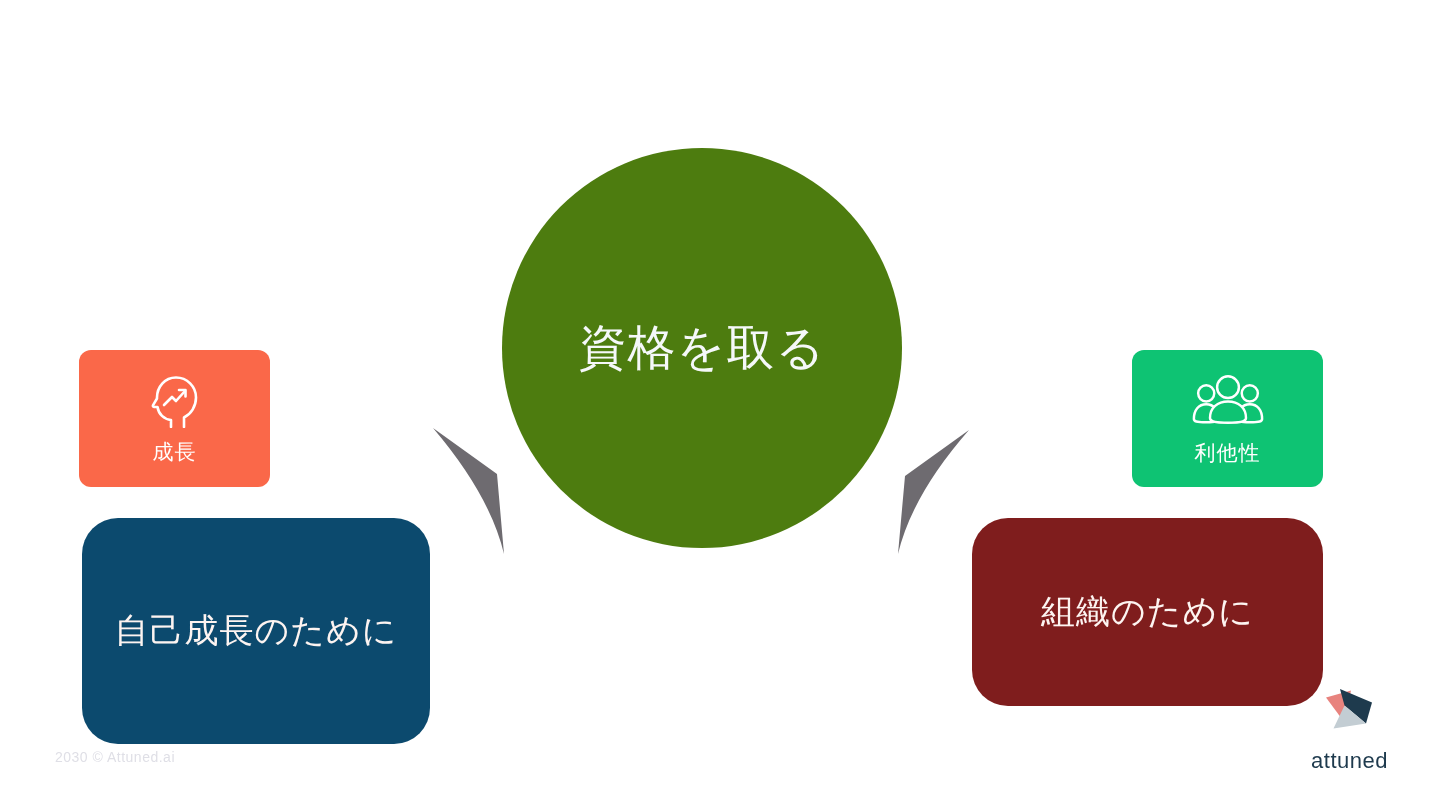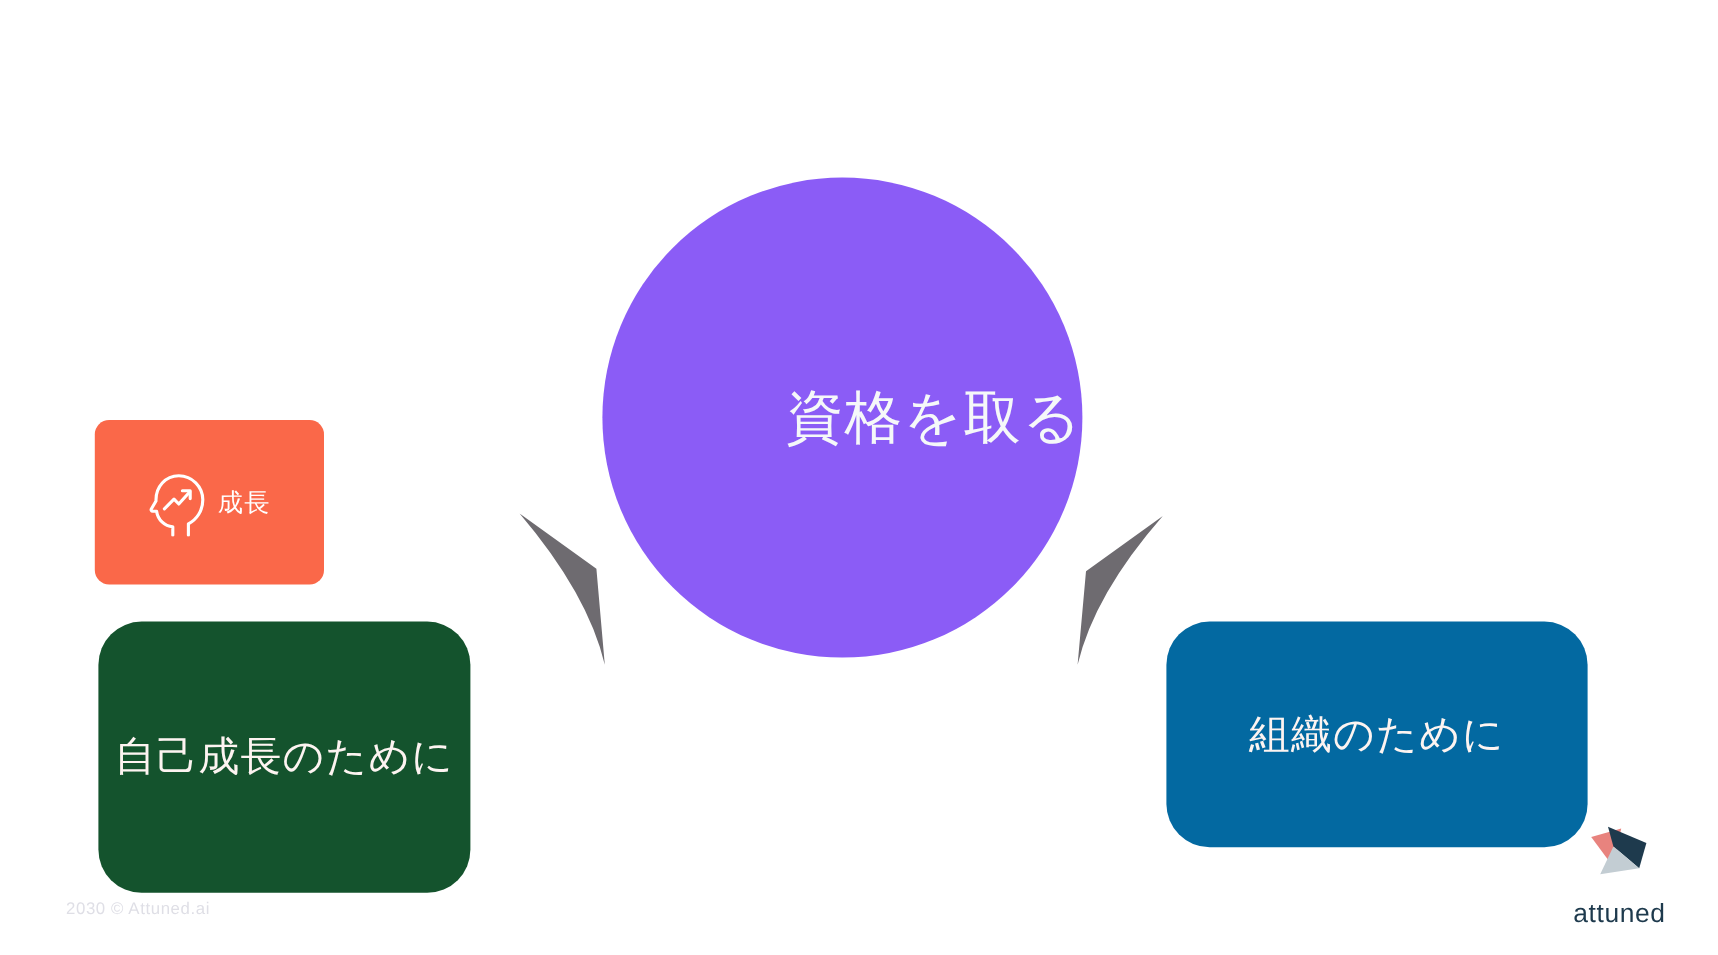--- a/index.html
+++ b/index.html
@@ -27,59 +27,59 @@
     letter-spacing: 0px;
     white-space: nowrap;
   }
   .center-circle {
     position: absolute;
     left: 502px;
     top: 148px;
     width: 400px;
     height: 400px;
     border-radius: 50%;
-    background: #8b5cf6;
+    background: #4d7c0f;
     display: flex;
     align-items: center;
-    justify-content: flex-end;
+    justify-content: center;
   }
   .center-circle .circle-label {
     color: #f5f8f9;
     font-size: 48px;
     font-weight: 300;
     letter-spacing: 1px;
   }
   .motivator-card {
     position: absolute;
     width: 191px;
     height: 137px;
     border-radius: 12px;
     display: flex;
-    flex-direction: row;
+    flex-direction: column;
     align-items: center;
     justify-content: center;
     gap: 10px;
   }
   .motivator-card.orange { left: 79px;  top: 350px; background: #fa6849; }
   .motivator-card.green  { left: 1132px; top: 350px; background: #0ec373; }
   .motivator-card .card-label {
     color: #ffffff;
     font-size: 21px;
     font-weight: 400;
     letter-spacing: 1px;
   }
   .reason-card {
     position: absolute;
     border-radius: 36px;
     display: flex;
     align-items: center;
     justify-content: center;
   }
-  .reason-card.orange { left: 82px;  top: 518px; width: 310px; height: 226px; background: #14532d; }
-  .reason-card.green  { left: 972px; top: 518px; width: 351px; height: 188px; background: #0369a1; }
+  .reason-card.orange { left: 82px;  top: 518px; width: 348px; height: 226px; background: #0c4a6e; }
+  .reason-card.green  { left: 972px; top: 518px; width: 351px; height: 188px; background: #7f1d1d; }
   .reason-card .reason-label {
     color: #fdf4f1;
     font-size: 34px;
     font-weight: 300;
     letter-spacing: 1px;
   }
   .arrows-layer {
     position: absolute;
     left: 0; top: 0;
     width: 1432px;
@@ -134,20 +134,35 @@
         <polyline points="28,18 34.5,18 34.5,24.5"></polyline>
       </svg>
     </span>
     <span class="card-label">成長</span>
   </div>
 
   <div class="reason-card orange">
     <span class="reason-label">自己成長のために</span>
   </div>
 
+  <div class="motivator-card green">
+    <span>
+      <svg class="icon-svg" width="72" height="58" viewBox="0 0 76 60" xmlns="http://www.w3.org/2000/svg" stroke="#ffffff" stroke-width="2.6" stroke-linecap="round" stroke-linejoin="round">
+
+        <circle cx="15" cy="23" r="8.5" fill="#0ec373"></circle>
+        <path d="M2,50 C2,40.5 7,34.5 15,34.5 C23,34.5 28,40.5 28,50 C28,52.5 25.5,53.5 15,53.5 C4.5,53.5 2,52.5 2,50 Z" fill="#0ec373"></path>
+        <circle cx="61" cy="23" r="8.5" fill="#0ec373"></circle>
+        <path d="M48,50 C48,40.5 53,34.5 61,34.5 C69,34.5 74,40.5 74,50 C74,52.5 71.5,53.5 61,53.5 C50.5,53.5 48,52.5 48,50 Z" fill="#0ec373"></path>
+
+        <circle cx="38" cy="16.5" r="11.5" fill="#0ec373"></circle>
+        <path d="M19,49 C19,38 27,31.5 38,31.5 C49,31.5 57,38 57,49 C57,52.5 53,54 38,54 C23,54 19,52.5 19,49 Z" fill="#0ec373"></path>
+      </svg>
+    </span>
+    <span class="card-label">利他性</span>
+  </div>
 
   <div class="reason-card green">
     <span class="reason-label">組織のために</span>
   </div>
 
   <div class="watermark">2030 © Attuned.ai</div>
 
   <div class="brand">
     <span>
       <svg class="icon-svg" width="52" height="46" viewBox="0 0 52 46" xmlns="http://www.w3.org/2000/svg">

